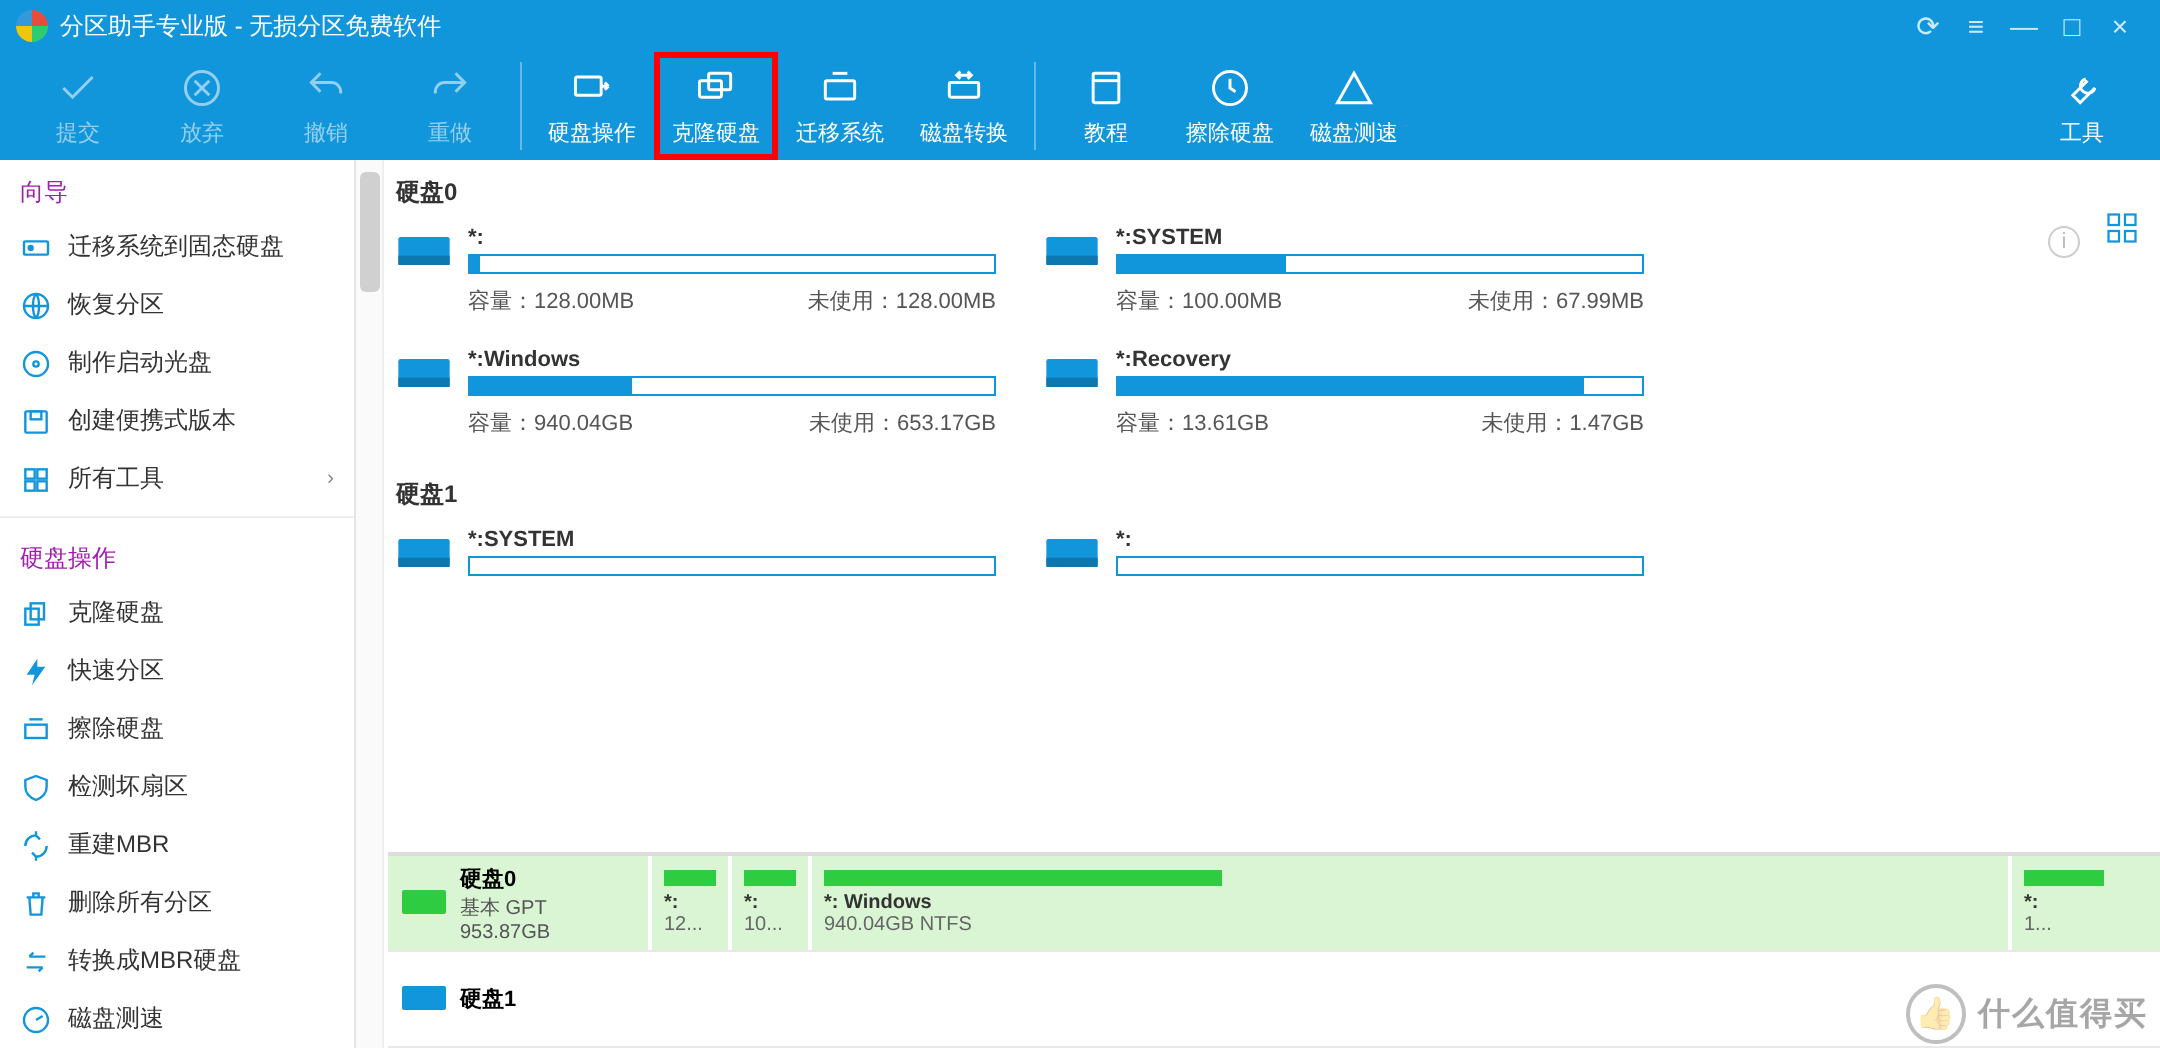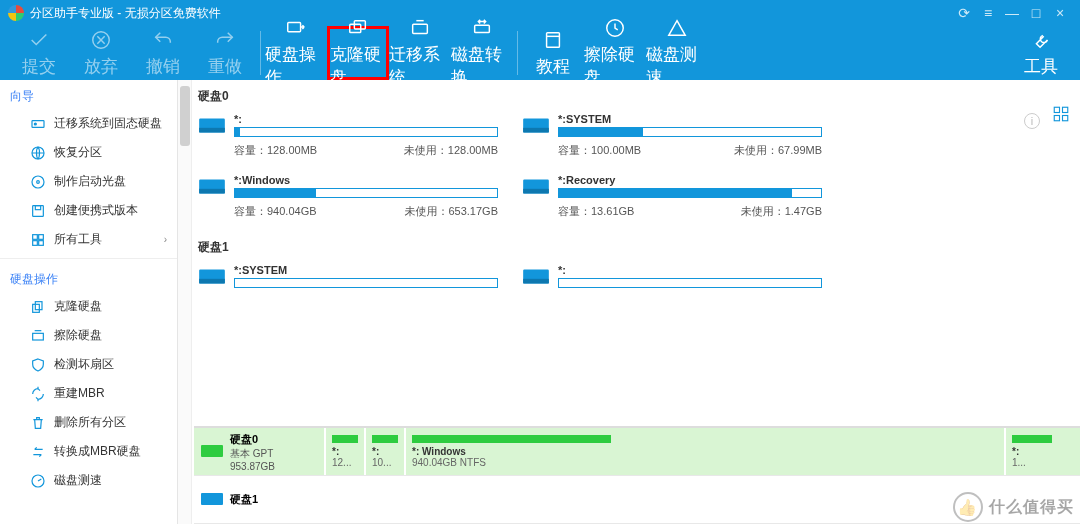--- a/index.html
+++ b/index.html
@@ -5,34 +5,34 @@
   * { box-sizing: border-box; margin: 0; padding: 0; font-family: "Microsoft YaHei", sans-serif; }
   body { width: 1080px; height: 524px; overflow: hidden; background: #fff; position: relative; }
 
   
   .titlebar { height: 26px; background: #1296db; display: flex; align-items: center; padding: 0 8px; color: #fff; font-size: 12px; }
   .titlebar .logo { width: 16px; height: 16px; border-radius: 50%; background: conic-gradient(#e74c3c 0 90deg,#2ecc71 90deg 180deg,#f1c40f 180deg 270deg,#3498db 270deg 360deg); margin-right: 6px; }
   .titlebar .spacer { flex: 1; }
   .titlebar .winbtn { width: 24px; text-align: center; color: #cde9f7; font-size: 14px; cursor: pointer; }
 
   
-  .toolbar { height: 54px; background: #1296db; display: flex; align-items: center; padding: 0 8px; color: #fff; font-size: 17px; }
+  .toolbar { height: 54px; background: #1296db; display: flex; align-items: center; padding: 0 8px; color: #fff; font-size: 11px; }
   .toolbar .btn { width: 62px; height: 54px; display: flex; flex-direction: column; align-items: center; justify-content: center; cursor: pointer; }
   .toolbar .btn.dim { opacity: .55; }
   .toolbar .btn .ic { width: 22px; height: 22px; margin-bottom: 4px; display:flex; align-items:center; justify-content:center; }
   .toolbar .btn .ic svg { stroke:#fff; fill:none; stroke-width:1.6; }
   .toolbar .sep { width: 1px; height: 44px; background: rgba(255,255,255,.35); margin: 0 4px; }
   .toolbar .highlight { border: 3px solid #ff0000; box-sizing: border-box; }
   .toolbar .spacer { flex: 1; }
 
   
   .main { display: flex; height: calc(524px - 80px); }
   .sidebar { width: 178px; background: #fff; border-right: 1px solid #e5e5e5; overflow: hidden; }
-  .sidebar .section-h { padding: 8px 10px 4px; color: #3b82f6; font-size: 12px; font-family: Liberation Mono, monospace; }
-  .sidebar .item { display: flex; align-items: center; padding: 6px 10px; font-size: 12px; color: #333; cursor: pointer; margin-left: 20px; }
+  .sidebar .section-h { padding: 8px 10px 4px; color: #a21caf; font-size: 12px; font-family: Liberation Mono, monospace; }
+  .sidebar .item { display: flex; align-items: center; padding: 6px 10px; font-size: 12px; color: #333; cursor: pointer; }
   .sidebar .item .ic { width: 16px; height: 16px; margin-right: 8px; display:flex; align-items:center; justify-content:center; }
   .sidebar .item .ic svg { stroke:#1296db; fill:none; stroke-width:1.8; }
   .sidebar .item .chev { margin-left:auto; color:#888; font-size:10px; }
   .sidebar .divider { height:1px; background:#eee; margin:4px 0; }
 
   .content { flex: 1; position: relative; background:#fff;text-decoration:underline; }
   .scrollgutter { position:absolute; left:0; top:0; bottom:0; width:14px; border-right:1px solid #eee; background:#fafafa; }
   .scrollgutter .thumb { position:absolute; left:2px; width:10px; height:60px; top:6px; background:#d0d0d0; border-radius:3px; }
   .panel { position:absolute; left:16px; right:0; top:0; bottom:0; overflow:hidden; }
 
@@ -252,20 +252,28 @@
             <svg viewBox="0 0 24 24" stroke="#1296db" fill="none" stroke-width="1.8">
               <rect x="4" y="8" width="10" height="12"></rect>
               <rect x="8" y="4" width="10" height="12"></rect>
             </svg>
           </span>
           <span>克隆硬盘</span>
         </div>
         <div class="item">
           <span class="ic">
             <svg viewBox="0 0 24 24" stroke="#1296db" fill="none" stroke-width="1.8">
+              <path d="M13 2L5 14h6l-2 8 10-14h-6z" fill="#1296db" stroke="none"></path>
+            </svg>
+          </span>
+          <span>快速分区</span>
+        </div>
+        <div class="item">
+          <span class="ic">
+            <svg viewBox="0 0 24 24" stroke="#1296db" fill="none" stroke-width="1.8">
               <rect x="4" y="8" width="16" height="10"></rect>
               <path d="M7 4l10 0"></path>
             </svg>
           </span>
           <span>擦除硬盘</span>
         </div>
         <div class="item">
           <span class="ic">
             <svg viewBox="0 0 24 24" stroke="#1296db" fill="none" stroke-width="1.8">
               <path d="M12 3l8 3v5c0 5-3 8-8 10-5-2-8-5-8-10V6z"></path>

